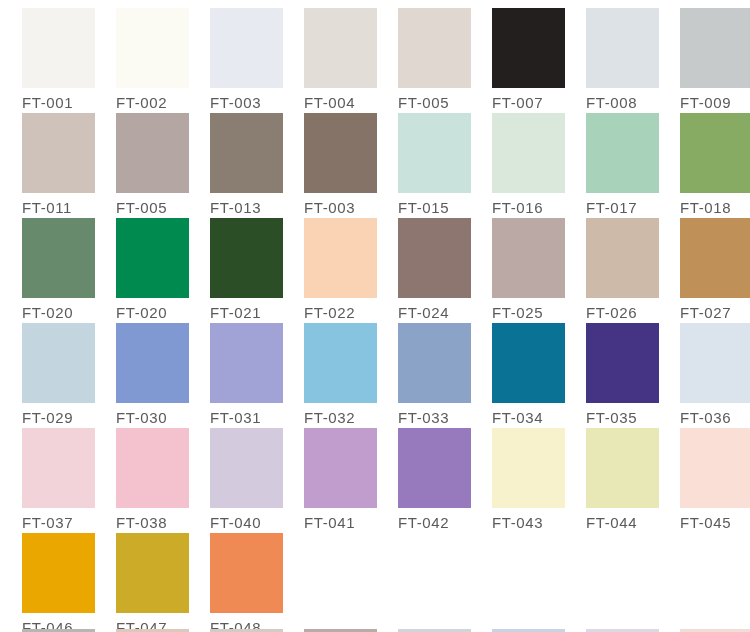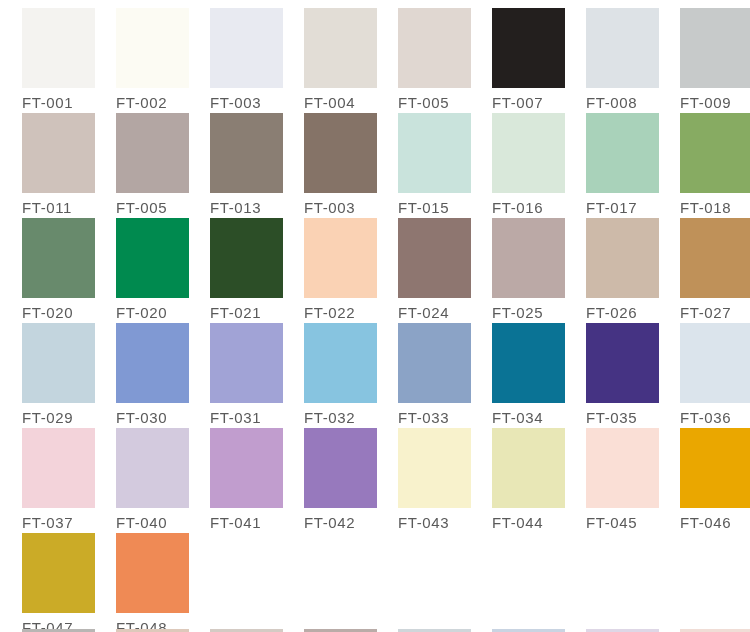--- a/index.html
+++ b/index.html
@@ -206,20 +206,24 @@
       </div>
       <div class="swatch-cell">
         <div class="swatch-chip" style="background: rgb(219, 228, 236);"></div>
         <span class="swatch-label">FT-036</span>
       </div>
       <div class="swatch-cell">
         <div class="swatch-chip" style="background: rgb(243, 211, 218);"></div>
         <span class="swatch-label">FT-037</span>
       </div>
       <div class="swatch-cell">
+        <div class="swatch-chip" style="background: rgb(243, 194, 206);"></div>
+        <span class="swatch-label">FT-038</span>
+      </div>
+      <div class="swatch-cell">
         <div class="swatch-chip" style="background: rgb(211, 202, 222);"></div>
         <span class="swatch-label">FT-040</span>
       </div>
       <div class="swatch-cell">
         <div class="swatch-chip" style="background: rgb(193, 157, 206);"></div>
         <span class="swatch-label">FT-041</span>
       </div>
       <div class="swatch-cell">
         <div class="swatch-chip" style="background: rgb(151, 121, 189);"></div>
         <span class="swatch-label">FT-042</span>

